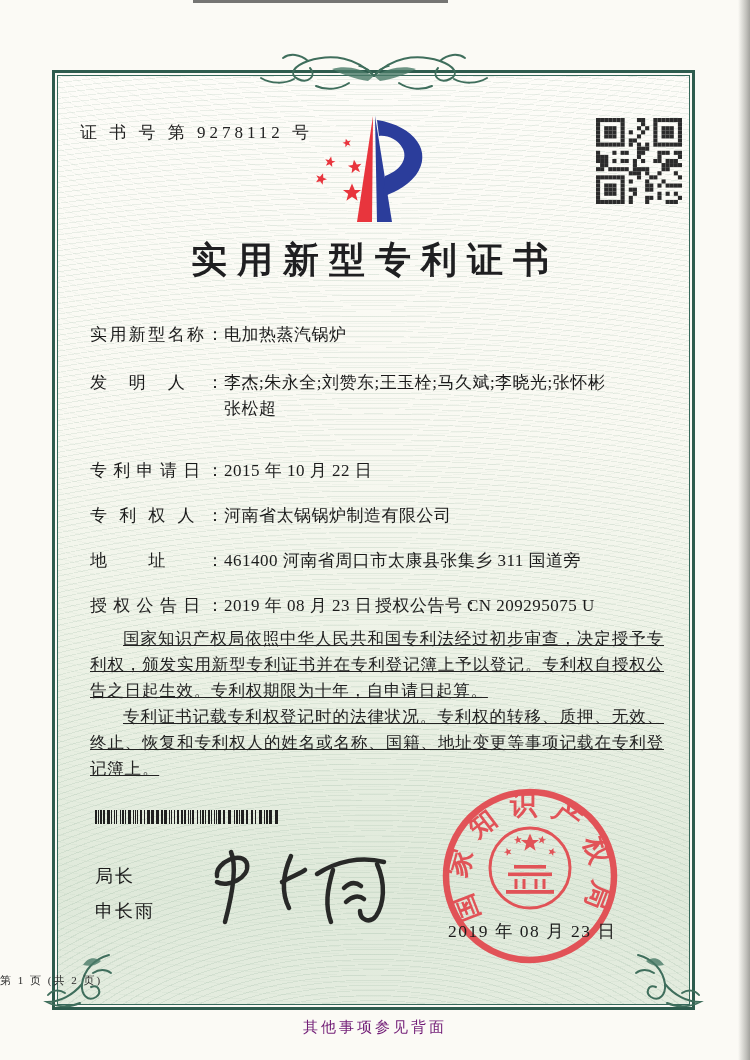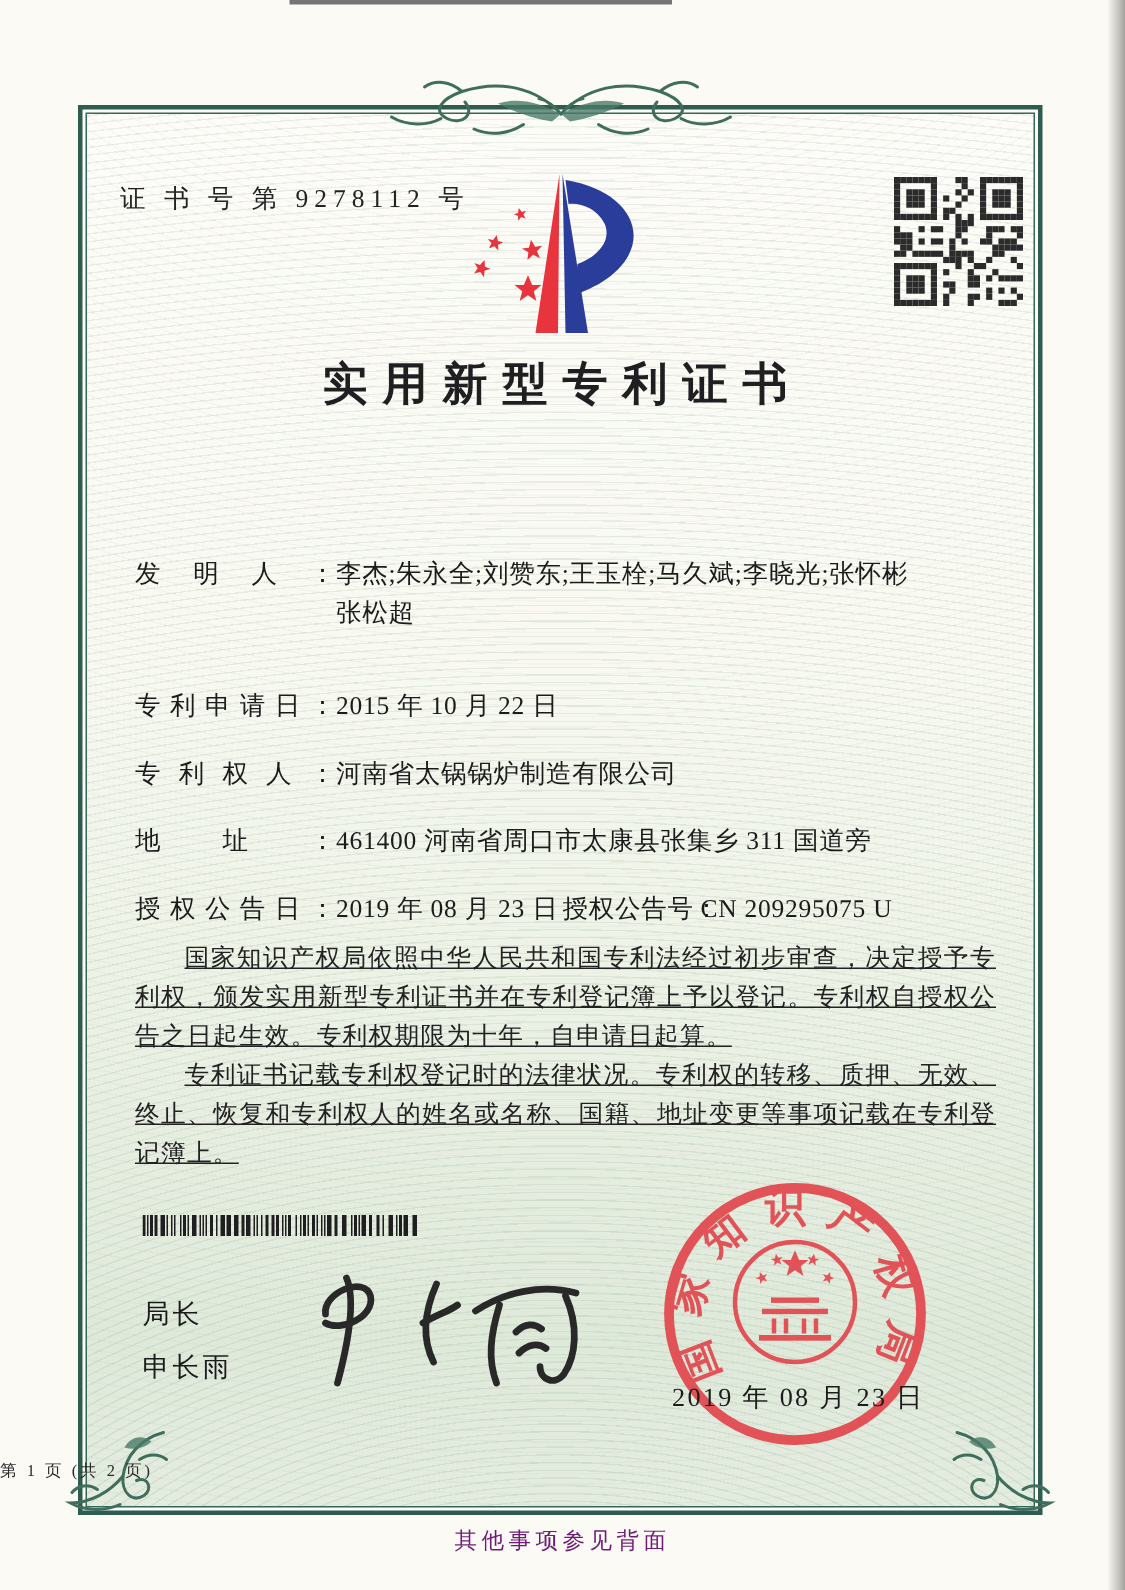--- a/index.html
+++ b/index.html
@@ -28,21 +28,21 @@
   .top-ornament{position:absolute;left:50%;top:-27px;transform:translateX(-50%);}
   .corner-flourish{position:absolute;}
   .corner-flourish.bl{left:-14px;bottom:-8px;}
   .corner-flourish.br{right:-14px;bottom:-8px;transform:scaleX(-1);}
   
   .cert-no{position:absolute;left:80px;top:121px;font-size:17px;letter-spacing:4px;color:#222;}
   .logo{position:absolute;left:297px;top:110px;}
   .qr{position:absolute;left:596px;top:118px;}
   .title{
     position:absolute;left:0;top:236px;width:750px;text-align:center;
-    font-size:30px;font-weight:600;letter-spacing:10px;color:#1f1f21;
+    font-size:36px;font-weight:600;letter-spacing:10px;color:#1f1f21;
   }
   .row{position:absolute;left:90px;width:585px;font-size:17px;line-height:26px;color:#1b1b1b;letter-spacing:.5px;}
   .lbl{display:inline-block;width:134px;text-align:justify;text-align-last:justify;vertical-align:top;}
   .val{display:inline-block;vertical-align:top;white-space:pre-line;max-width:438px;}
   .row-name{top:322px;} .row-inventors{top:370px;} .row-patentno{top:421px;}
   .row-filing{top:458px;} .row-patentee{top:503px;} .row-address{top:548px;}
   .row-grant{top:593px;}
   .grant-no-group{position:absolute;left:285px;top:0;white-space:nowrap;}
   .grant-no-group .lbl{width:92px;}
   .paragraphs{position:absolute;left:90px;top:626px;width:574px;font-size:16.5px;
@@ -322,20 +322,23 @@
       <rect x="81.9047619047619" y="77.8095238095238" width="4.095238095238095" height="4.095238095238095" fill="#2b2b2b"></rect>
       <rect x="32.76190476190476" y="81.9047619047619" width="4.095238095238095" height="4.095238095238095" fill="#2b2b2b"></rect>
       <rect x="49.14285714285714" y="81.9047619047619" width="4.095238095238095" height="4.095238095238095" fill="#2b2b2b"></rect>
       <rect x="69.61904761904762" y="81.9047619047619" width="4.095238095238095" height="4.095238095238095" fill="#2b2b2b"></rect>
       <rect x="73.71428571428571" y="81.9047619047619" width="4.095238095238095" height="4.095238095238095" fill="#2b2b2b"></rect>
       <rect x="77.8095238095238" y="81.9047619047619" width="4.095238095238095" height="4.095238095238095" fill="#2b2b2b"></rect>
     </svg>
 
   <div class="title">实用新型专利证书</div>
 
+  <div class="row row-name">
+    <span class="lbl">实用新型名称：</span><span class="val">电加热蒸汽锅炉</span>
+  </div>
   <div class="row row-inventors">
     <span class="lbl">发明人：</span><span class="val">李杰;朱永全;刘赞东;王玉栓;马久斌;李晓光;张怀彬
 张松超</span>
   </div>
   <div class="row row-filing">
     <span class="lbl">专利申请日：</span><span class="val">2015 年 10 月 22 日</span>
   </div>
   <div class="row row-patentee">
     <span class="lbl">专利权人：</span><span class="val">河南省太锅锅炉制造有限公司</span>
   </div>

